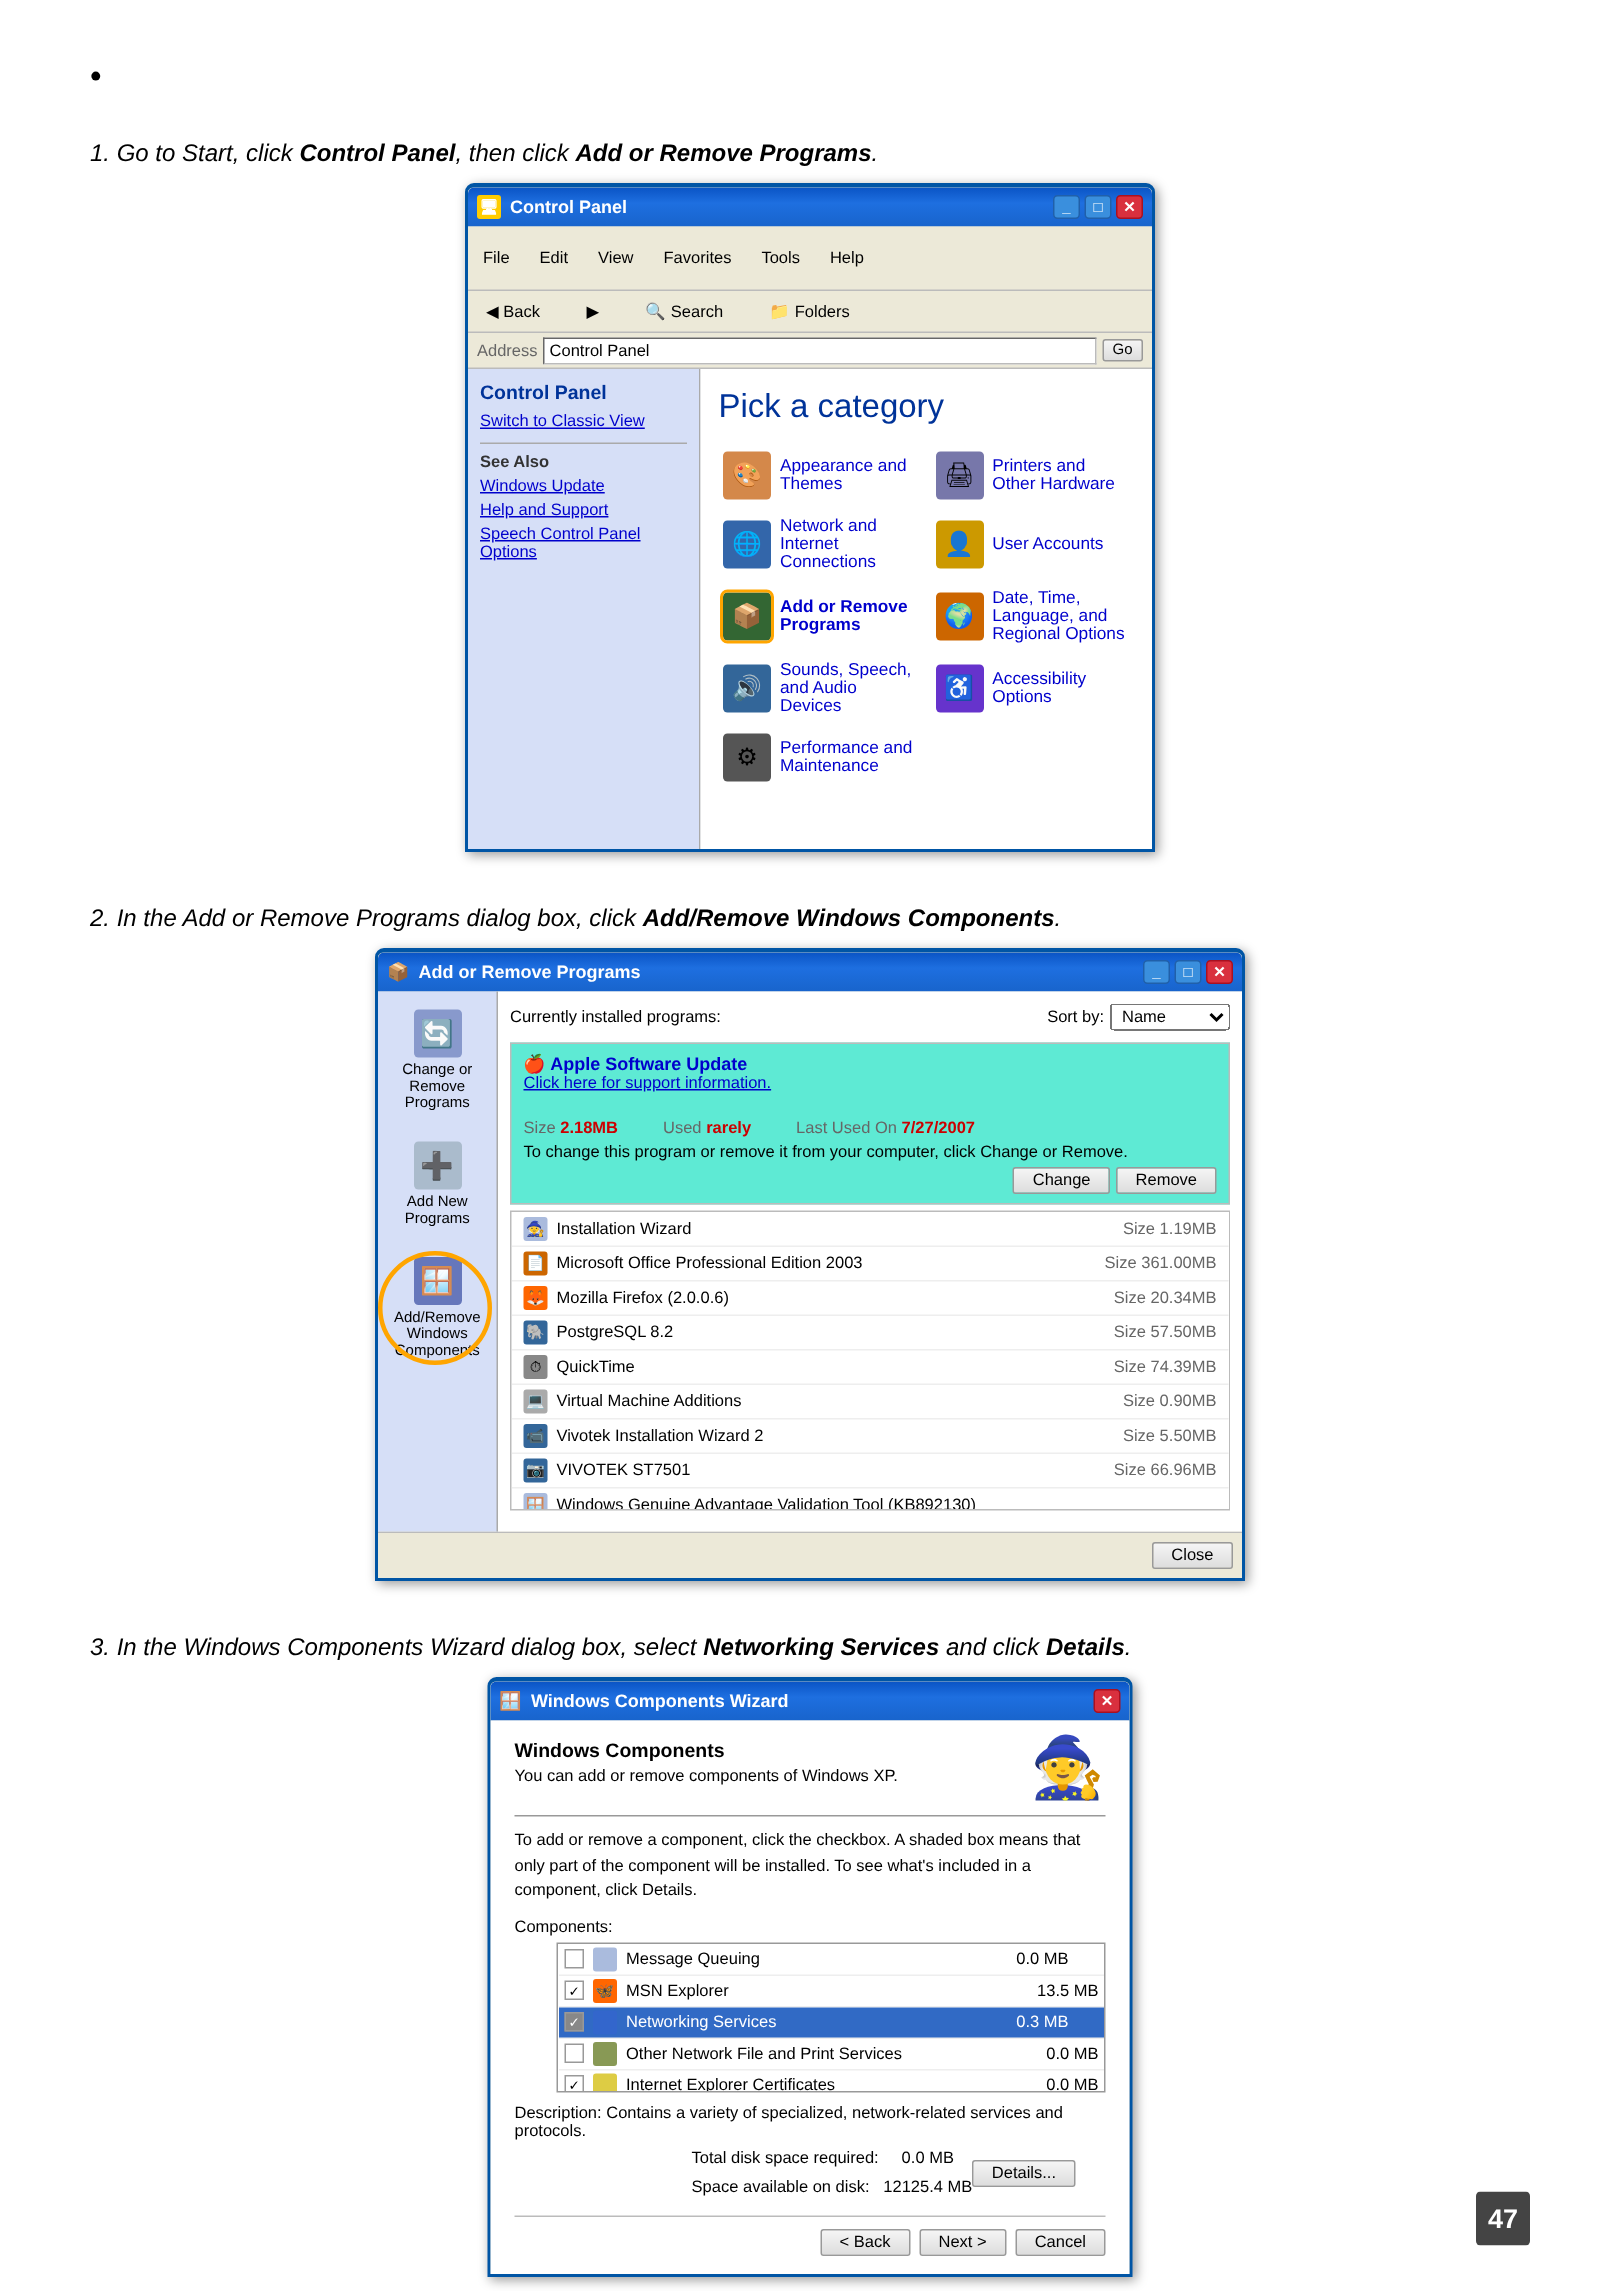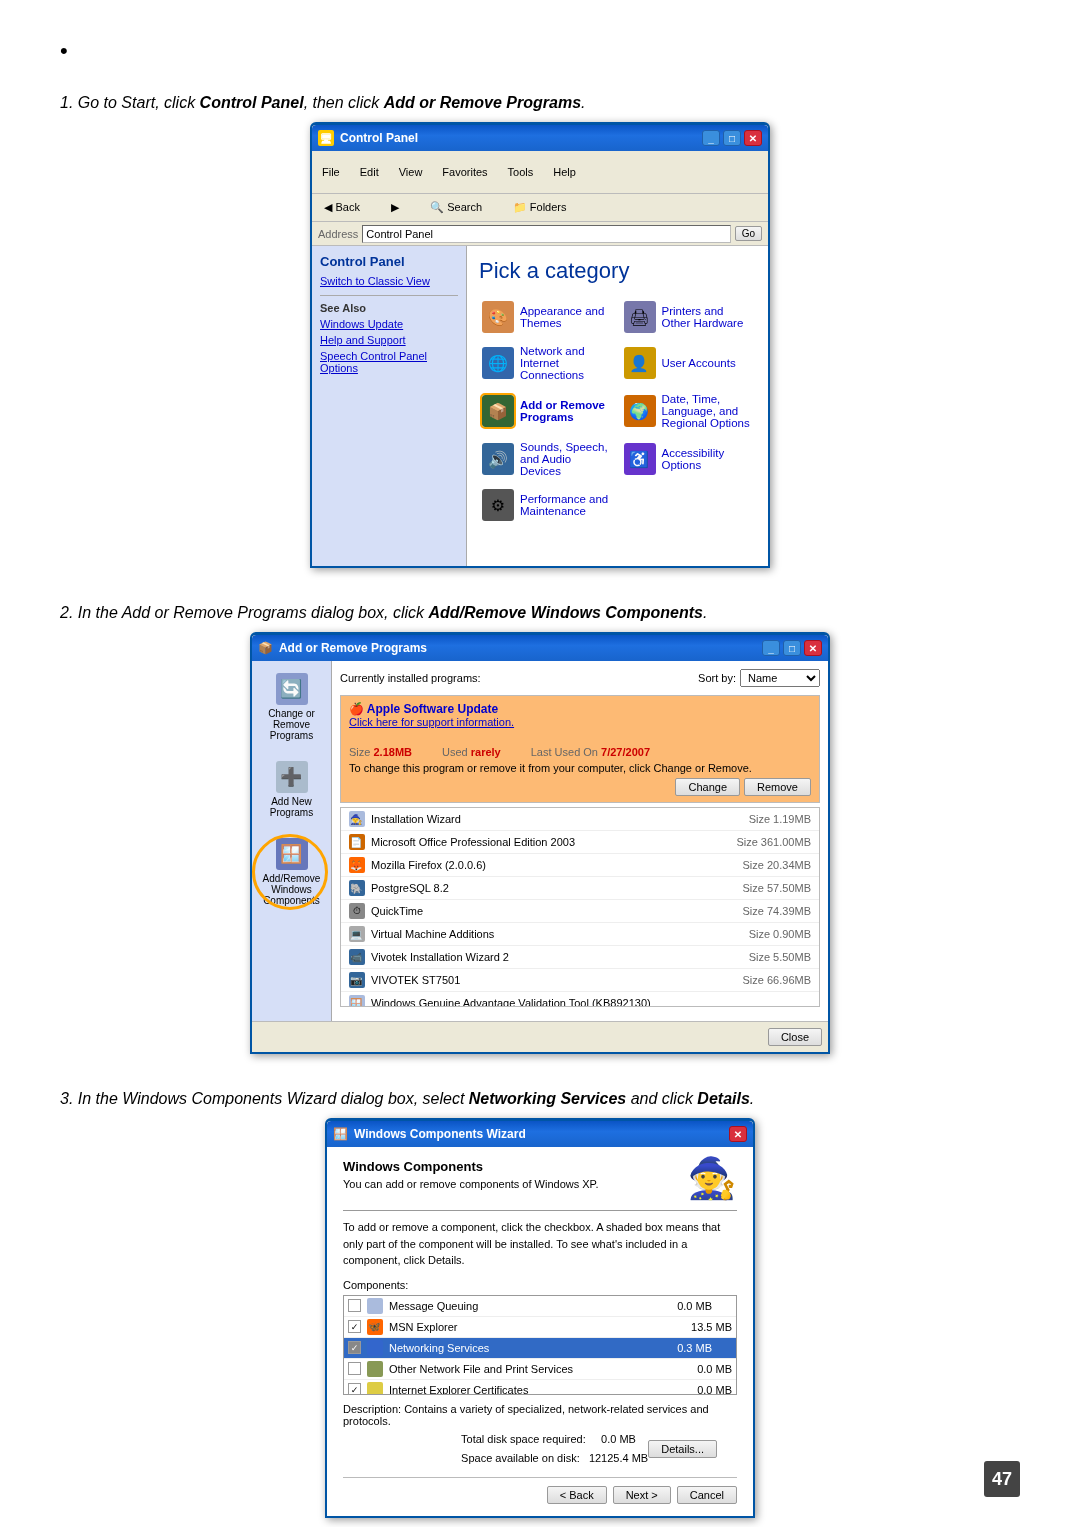--- a/index.html
+++ b/index.html
@@ -331,21 +331,21 @@
       align-items: center;
       justify-content: center;
     }
     .arp-program-name { flex: 1; }
     .arp-program-size { color: #666; min-width: 60px; text-align: right; font-size: 11px; }
 
     .arp-selected-detail {
       border: 1px solid #bbb;
       padding: 6px 8px;
       margin-bottom: 4px;
-      background: #fdba74;
+      background: #5eead4;
     }
     .arp-selected-name {
       font-weight: bold;
       color: #0000cc;
       font-size: 12px;
     }
     .arp-selected-link {
       color: #0000cc;
       text-decoration: underline;
       font-size: 11px;
@@ -411,20 +411,21 @@
     .wcw-components-label {
       font-size: 11px;
       margin-bottom: 4px;
     }
     .wcw-components-list {
       border: 1px solid #999;
       height: 100px;
       overflow-y: scroll;
       background: #fff;
       font-size: 11px;
+      margin-left: 28px;
     }
     .wcw-comp-item {
       display: flex;
       align-items: center;
       gap: 6px;
       padding: 2px 4px;
       border-bottom: 1px solid #eee;
       cursor: pointer;
     }
     .wcw-comp-item.selected { background: #316ac5; color: #fff; }

